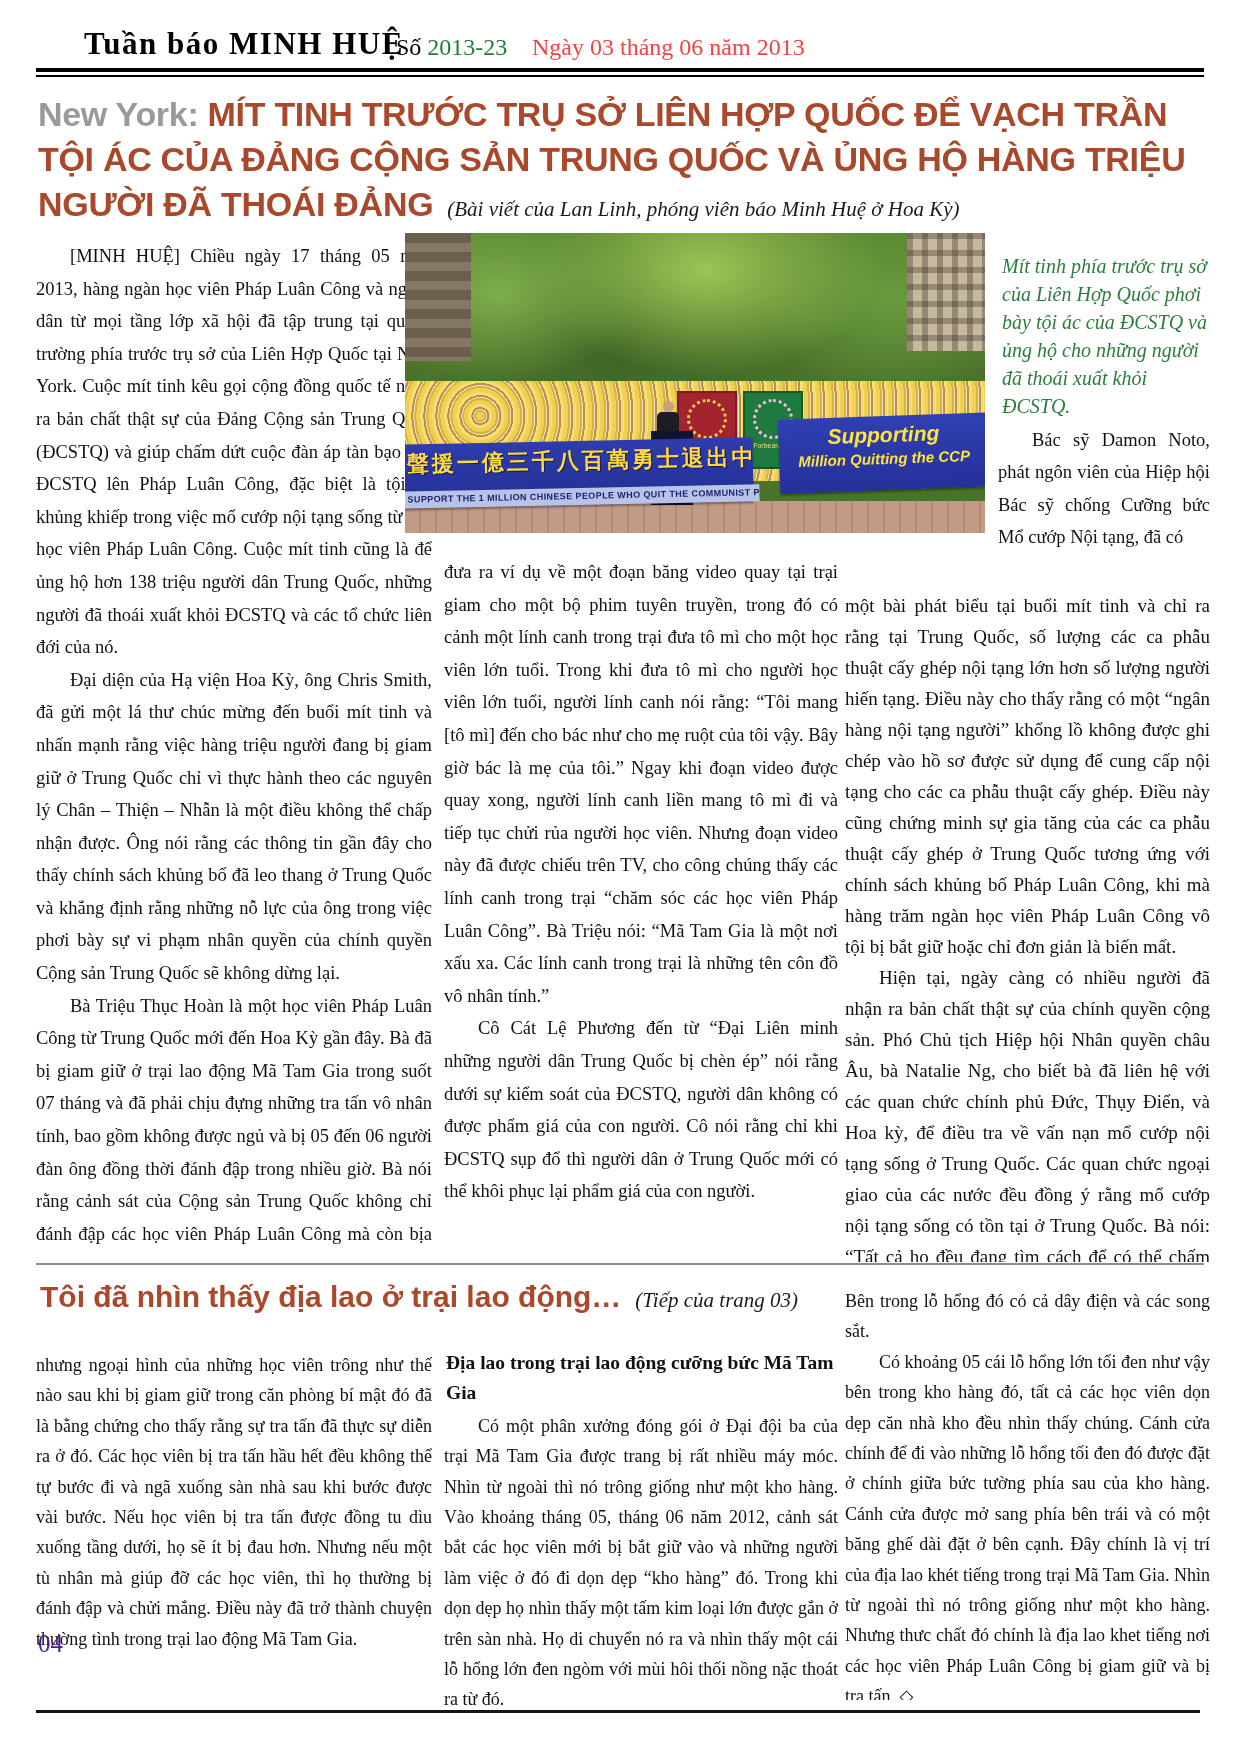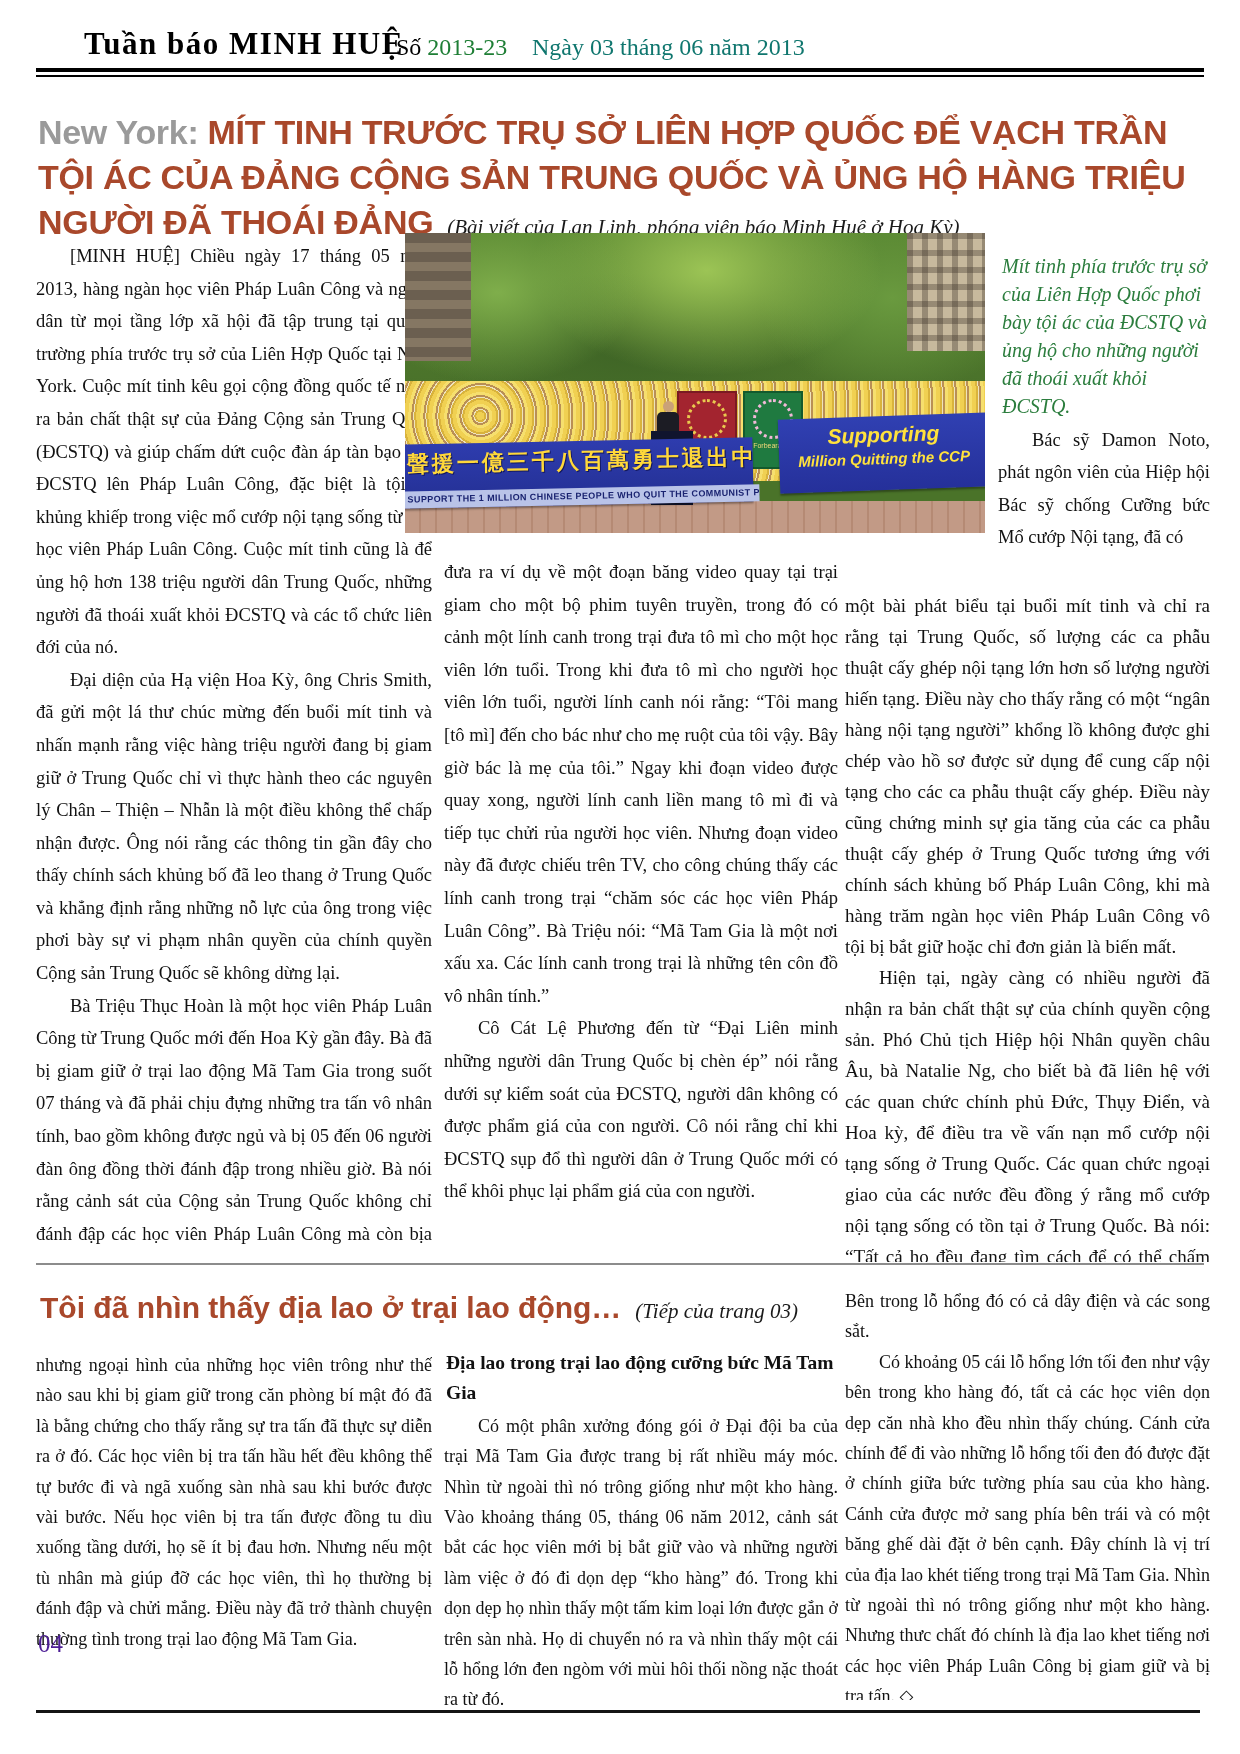--- a/index.html
+++ b/index.html
@@ -4,28 +4,28 @@
 <style>
   html,body{margin:0;padding:0;background:#e8e8e8;}
   .page{position:relative;width:1240px;height:1754px;background:#ffffff;margin:0 auto;
         font-family:"Liberation Serif",serif;color:#111;overflow:hidden;}
 
   
   .masthead-title{position:absolute;left:38px;top:26px;font-size:31px;font-weight:bold;
         letter-spacing:1.5px;color:#000;font-family:"Liberation Serif",serif;margin-left:46px;}
   .issue{position:absolute;left:396px;top:34px;font-size:24px;color:#000;text-align:right;}
   .issue .num{color:#1e7e35;}
-  .mast-date{position:absolute;left:532px;top:34px;font-size:24px;color:#0f766e;}
+  .mast-date{position:absolute;left:532px;top:34px;font-size:24px;color:#ef4444;}
   .rule-thick{position:absolute;left:36px;top:68px;width:1168px;height:4px;background:#000;}
   .rule-thin{position:absolute;left:36px;top:75px;width:1168px;height:2px;background:#000;}
 
   
   .headline1{position:absolute;left:38px;top:92px;width:1166px;
         font-family:"Liberation Sans",sans-serif;font-weight:bold;font-size:34px;line-height:45px;
-        letter-spacing:-0.3px;margin-top:18px;}
+        letter-spacing:-0.3px;}
   .loc{color:#9a9a9a;}
   .hl-red{color:#a9482b;}
   .byline{font-family:"Liberation Serif",serif;font-weight:normal;font-style:italic;
         font-size:21px;color:#1a1a1a;letter-spacing:0;padding-left:14px;}
 
   
   .col{position:absolute;text-align:justify;}
   .col p{margin:0;}
   .ind{text-indent:34px;}
   .a1c1{left:36px;top:240px;width:396px;height:1018px;font-size:18.5px;line-height:32.6px;overflow:hidden;}
@@ -76,21 +76,21 @@
   .ph-banner-right{position:absolute;right:-4px;top:183px;width:210px;height:74px;
      background:linear-gradient(#3040b2,#25309a);transform:rotate(-2deg);color:#ffe23c;
      font-family:"Liberation Sans",sans-serif;font-weight:bold;font-style:italic;text-align:center;
      box-shadow:0 2px 2px rgba(0,0,0,.35);}
   .ph-banner-right .l1{font-size:21px;margin-top:7px;}
   .ph-banner-right .l2{font-size:15px;margin-top:3px;}
 
   
   .sec-rule{position:absolute;left:36px;top:1263px;width:1168px;height:2px;background:#8c8c8c;}
   .headline2{position:absolute;left:40px;top:1280px;width:800px;
-     font-family:"Liberation Sans",sans-serif;font-weight:bold;font-size:30px;color:#a9482b;margin-top:11px;}
+     font-family:"Liberation Sans",sans-serif;font-weight:bold;font-size:30px;color:#a9482b;}
   .headline2 .byline{font-size:21px;}
   .a2c1{left:36px;top:1350px;width:396px;height:352px;font-size:18px;line-height:30.4px;overflow:hidden;}
   .a2c2{left:444px;top:1346px;width:394px;height:360px;font-size:18px;line-height:30.4px;overflow:hidden;}
   .a2c2 h3{margin:2px;font-size:19.5px;font-weight:bold;line-height:30.4px;text-align:left;}
   .a2c3{left:845px;top:1286px;width:365px;height:414px;font-size:18px;line-height:30.4px;overflow:hidden;}
 
   
   .foot-rule{position:absolute;left:36px;top:1710px;width:1164px;height:3px;background:#141414;}
   .page-num{position:absolute;left:38px;top:1630px;font-size:25px;color:#4c1d95;}
 </style>

